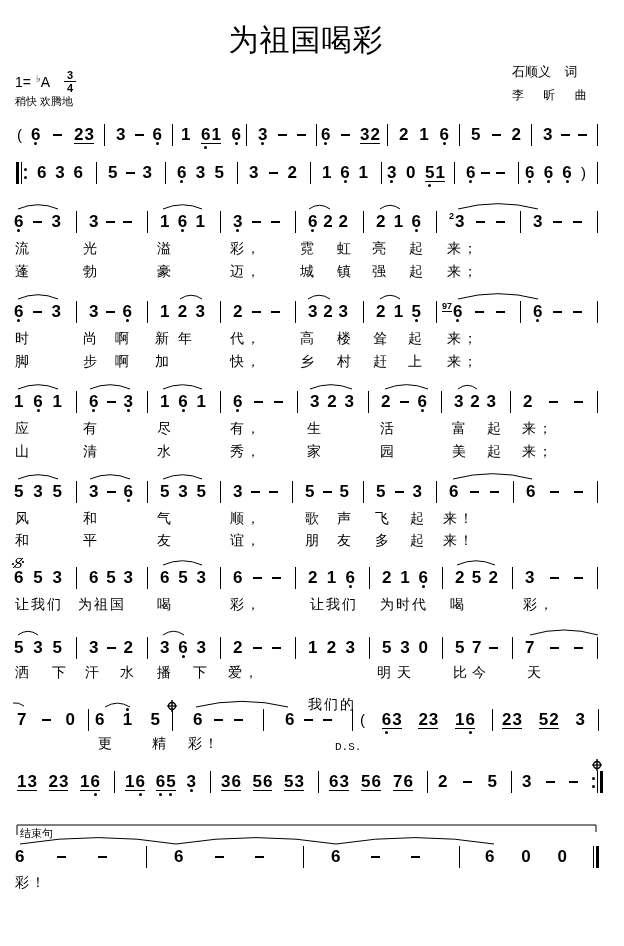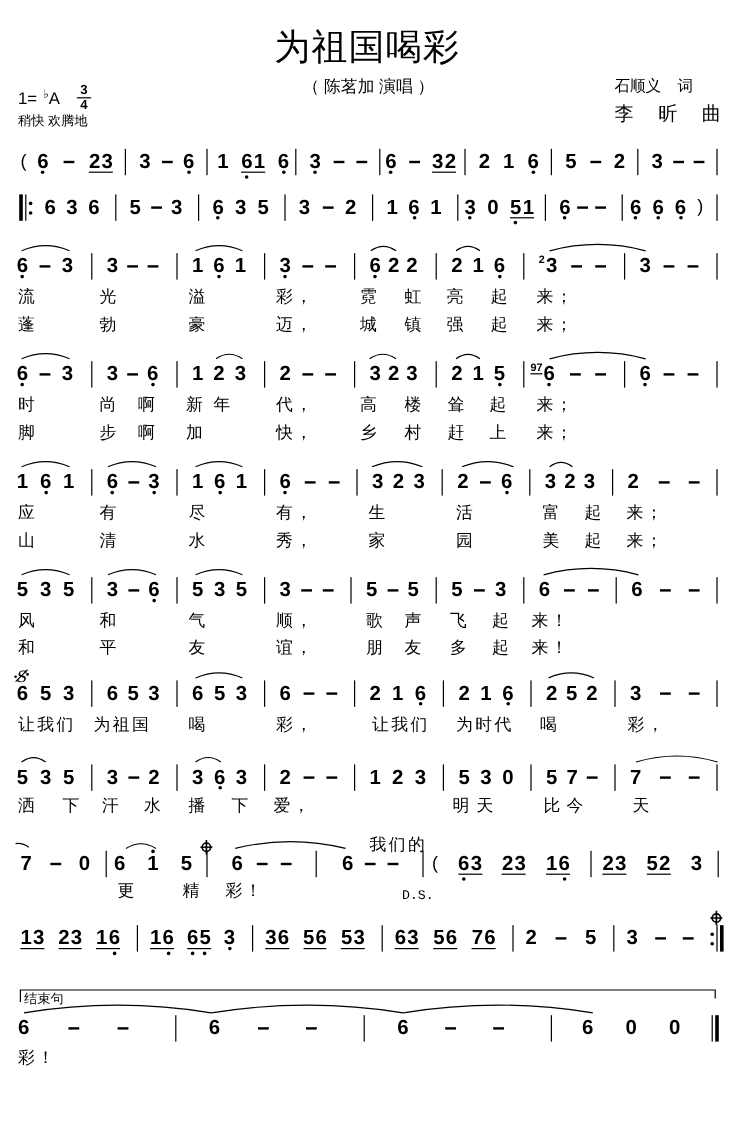--- a/index.html
+++ b/index.html
@@ -14,21 +14,21 @@
   .performer { position:absolute; left:0; width:614px; top:64px; text-align:center;
                font-size:14px; line-height:16px; white-space:pre; }
   .key { position:absolute; left:15px; top:74px; font-size:14px; line-height:16px; white-space:nowrap; }
   .key .flat { font-size:10px; position:relative; top:-5px; margin-left:5px; }
   .timesig { position:absolute; left:64px; top:70px; width:12px; text-align:center;
              font-weight:bold; font-size:11px; line-height:10px; }
   .timesig .num { display:block; border-bottom:1px solid #000; padding-bottom:1px; }
   .timesig .den { display:block; padding-top:1px; }
   .tempo { position:absolute; left:15px; top:95px; font-size:11px; line-height:13px; white-space:pre; }
   .lyricist { position:absolute; left:512px; top:64px; font-size:13px; line-height:15px; word-spacing:10px; white-space:pre; }
-  .composer { position:absolute; left:512px; top:88px; font-size:16px; line-height:15px; word-spacing:16px; white-space:pre; }
+  .composer { position:absolute; left:512px; top:88px; font-size:12px; line-height:15px; word-spacing:16px; white-space:pre; }
 
   
   .row { position:absolute; left:0; top:0; width:624px; height:0; }
   .bar { position:absolute; width:1px; height:22px; background:#000; }
   .measure { position:absolute; height:17px; display:flex; justify-content:space-between; align-items:center; }
   .n { display:inline-block; position:relative; font:bold 17px/17px "Liberation Sans", sans-serif; height:17px; }
   .n.lo::after { content:""; position:absolute; left:50%; top:16px; width:3px; height:3px; margin-left:-1.5px;
                  background:#000; border-radius:50%; }
   .n.hi::before { content:""; position:absolute; left:50%; top:-3px; width:3px; height:3px; margin-left:-1.5px;
                   background:#000; border-radius:50%; }
@@ -45,21 +45,20 @@
   .rep-dot { position:absolute; width:3px; height:3px; background:#000; border-radius:50%; }
   .ly { position:absolute; font:14px/14px "DejaVu Serif", serif; white-space:nowrap; letter-spacing:2px; }
   .ds { position:absolute; font:11px/12px "Liberation Mono", monospace; white-space:nowrap; }
   .bracket-label { position:absolute; font:11px/12px "Liberation Sans", sans-serif; white-space:nowrap; }
 </style>
 </head>
 <body>
 
 <div id="sheet">
   <div class="title">为祖国喝彩</div>
-  <div class="performer">（ 陈茗加 演唱 ）</div>
   <div class="key">
     <span>1=</span><span class="flat">♭</span><span>A</span>
   </div>
   <div class="timesig">
     <span class="num">3</span>
     <span class="den">4</span>
   </div>
   <div class="tempo">稍快 欢腾地</div>
   <div class="lyricist">石顺义 词</div>
   <div class="composer">李 昕 曲</div>

